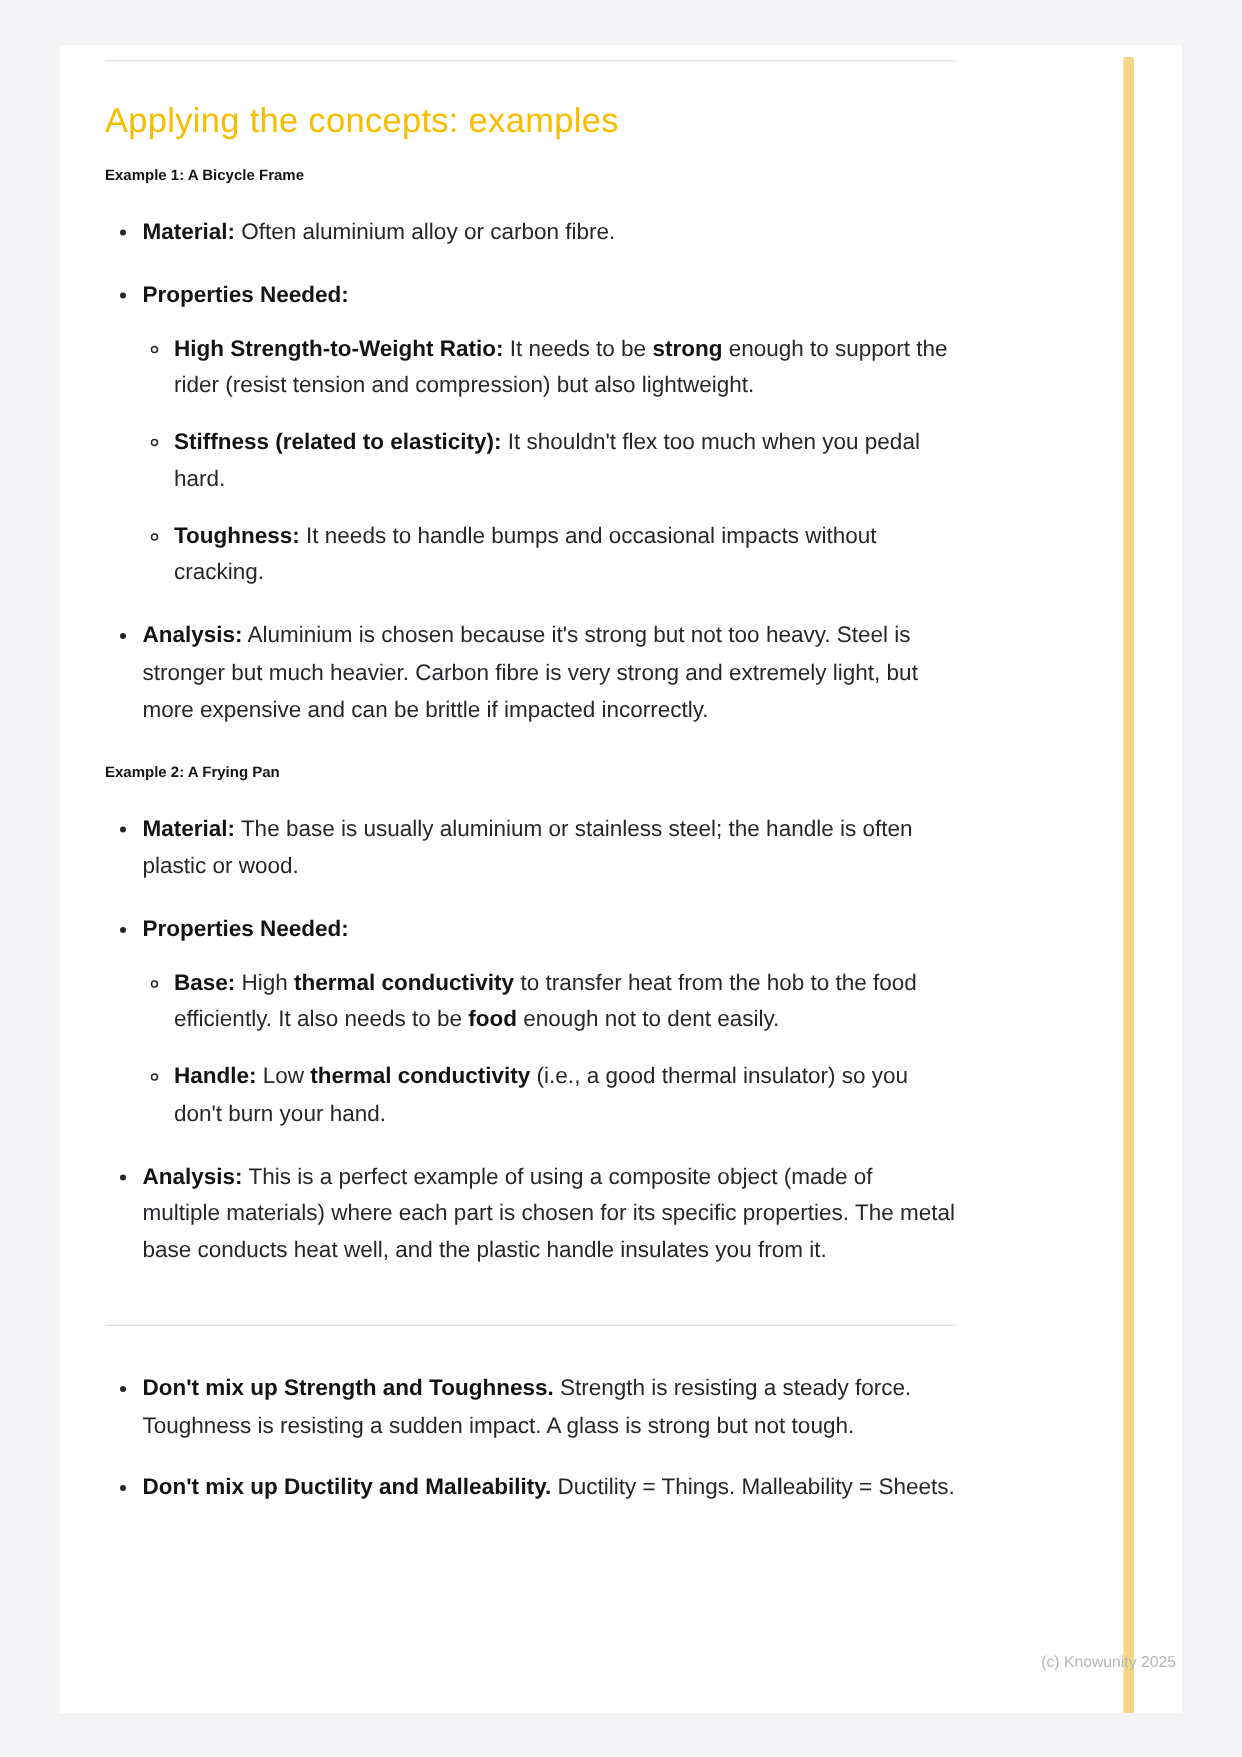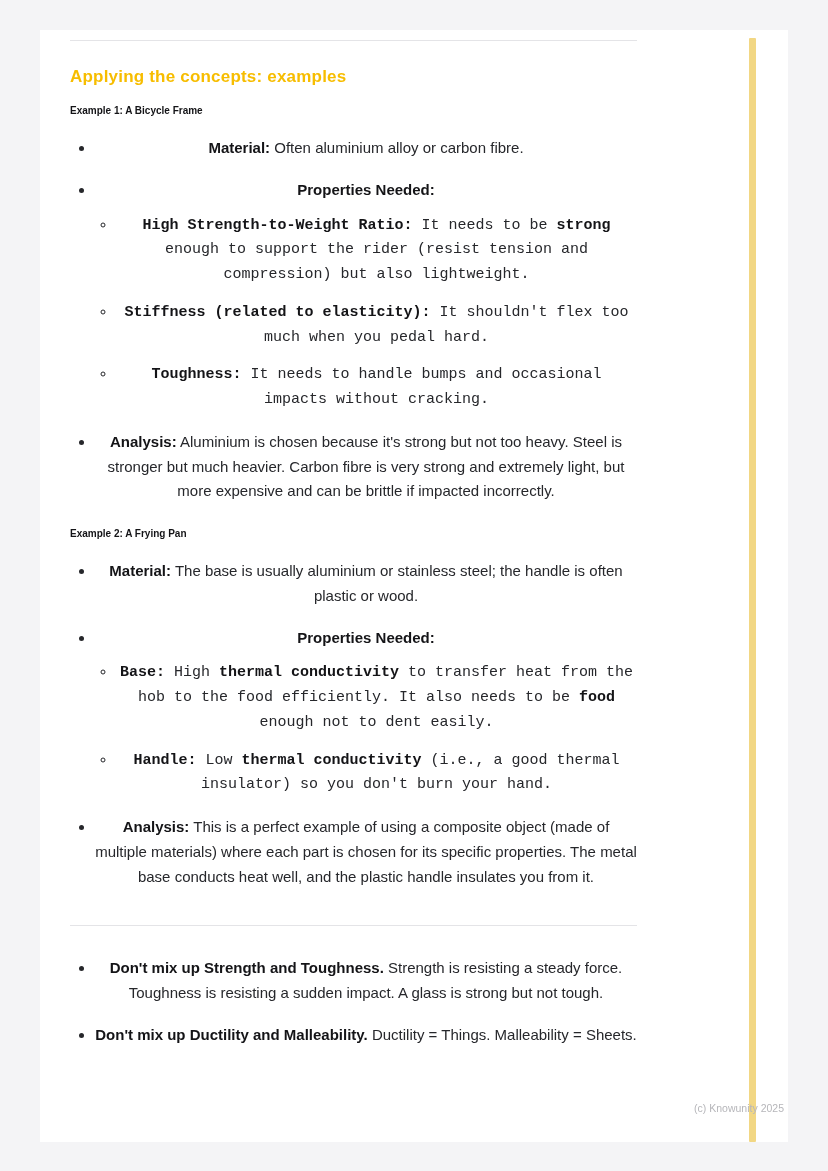--- a/index.html
+++ b/index.html
@@ -21,40 +21,40 @@
     position:absolute; right:32px; top:8px; bottom:0; width:7px;
     background:var(--strip); border-radius:1px; z-index:1;
   }
   .content { position:absolute; left:30px; top:10px; width:567px; }
 
   .divider { border:none; border-top:1px solid #e4e4e7; margin:36px 0 30px; }
   .content > .divider:first-child { margin:0 0 26px; }
 
   .heading {
     color:var(--accent);
-    font-size:17px; font-weight:bold;
+    font-size:23px; font-weight:normal;
     margin:0 0 18px; letter-spacing:0.2px;
   }
   .paragraph { font-size:15px; line-height:1.6; margin:0 0 24px; }
   .subheading {
     font-size:10px; font-weight:bold; color:#141417;
     margin:0 0 20px;
   }
 
   ul.list {
     list-style:disc;
     margin:0 0 24px; padding-left:25px;
     font-size:15px; line-height:1.65;
   }
   ul.list ul.list {
     list-style:circle;
-    margin:11px 0 0; padding-left:21px;font-family:Liberation Mono, monospace;
+    margin:11px 0 0; padding-left:21px;
   }
   li.list-item { margin-bottom:13px; }
-  ul.lvl1 > li.list-item { margin-bottom:17px;text-align:center; }
+  ul.lvl1 > li.list-item { margin-bottom:17px; }
   li.list-item:last-child { margin-bottom:0; }
   li.list-item::marker { color:#26272b; }
 
   strong { font-weight:bold; color:#141417; }
 
   .watermark {
     position:absolute; right:4px; bottom:28px;
     font-size:10.5px; color:#b6b6ba; z-index:2;text-align:center;
   }
 </style>

